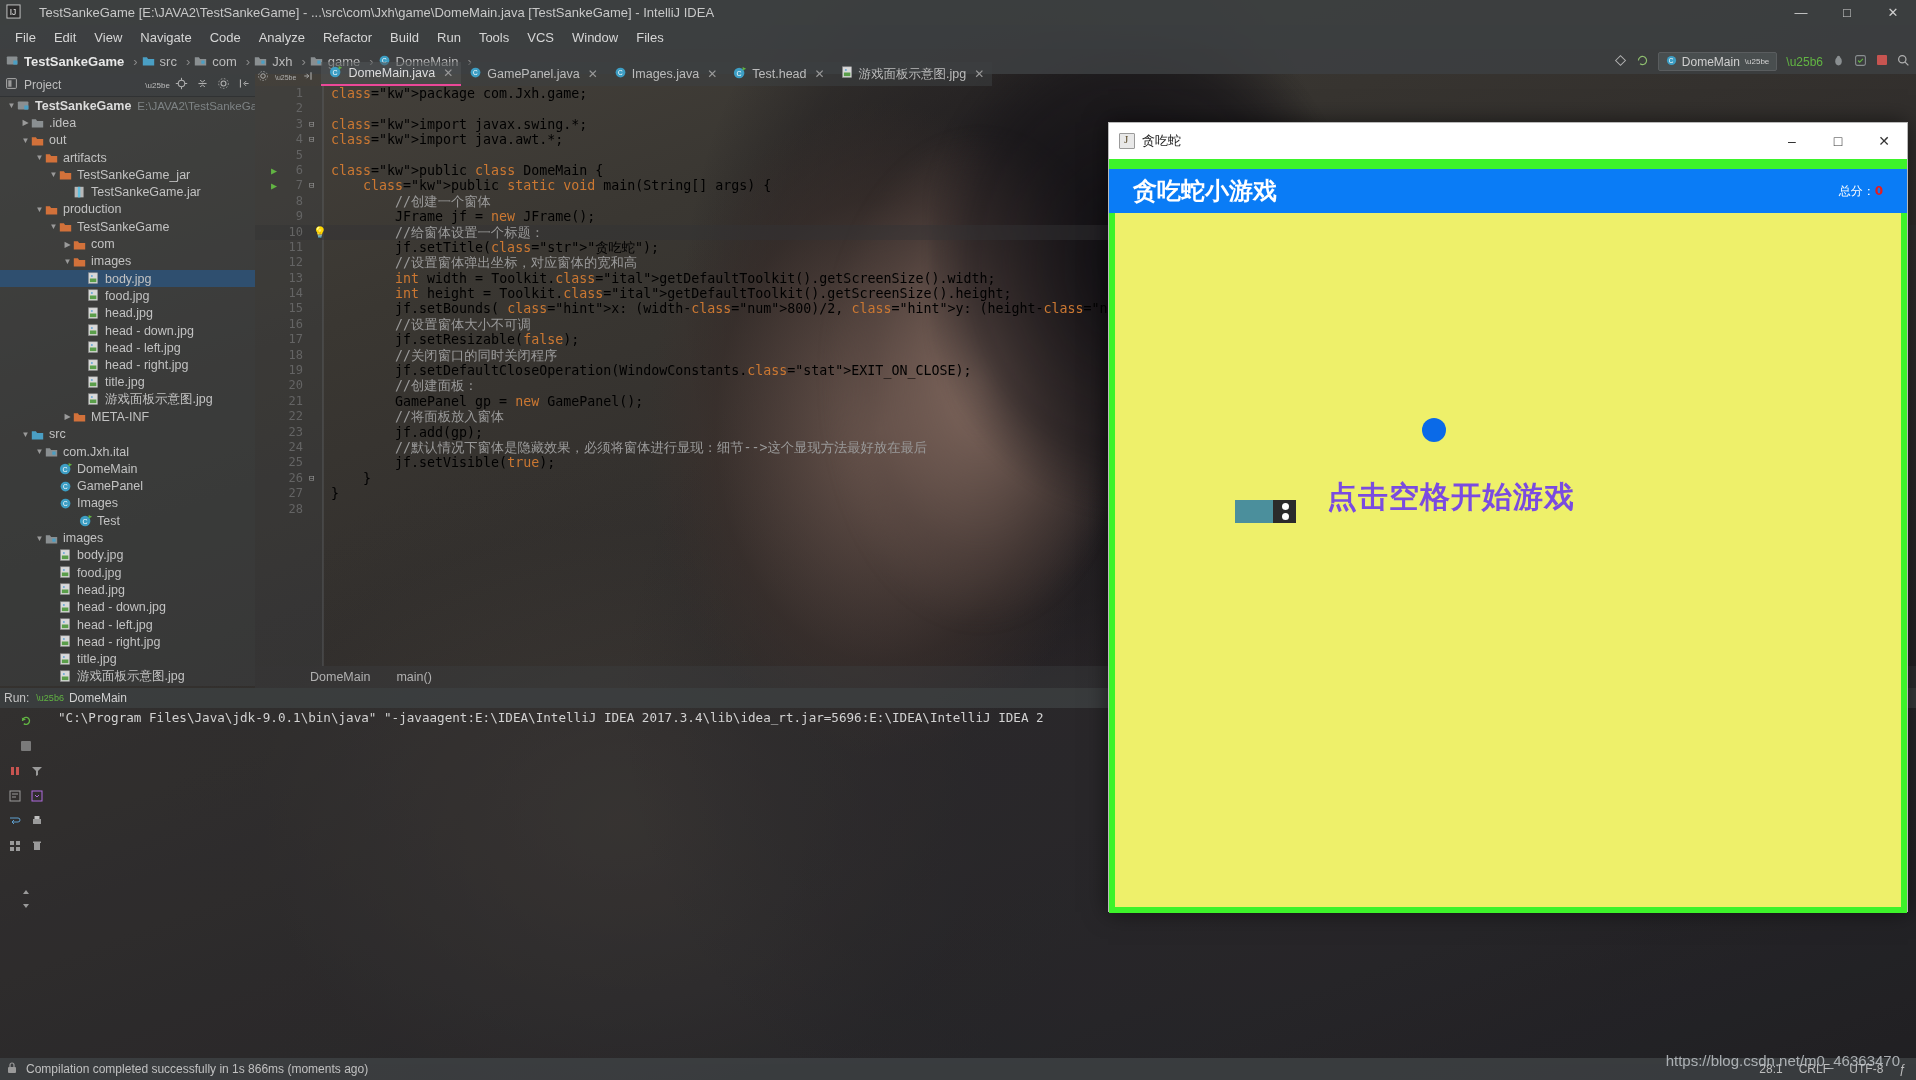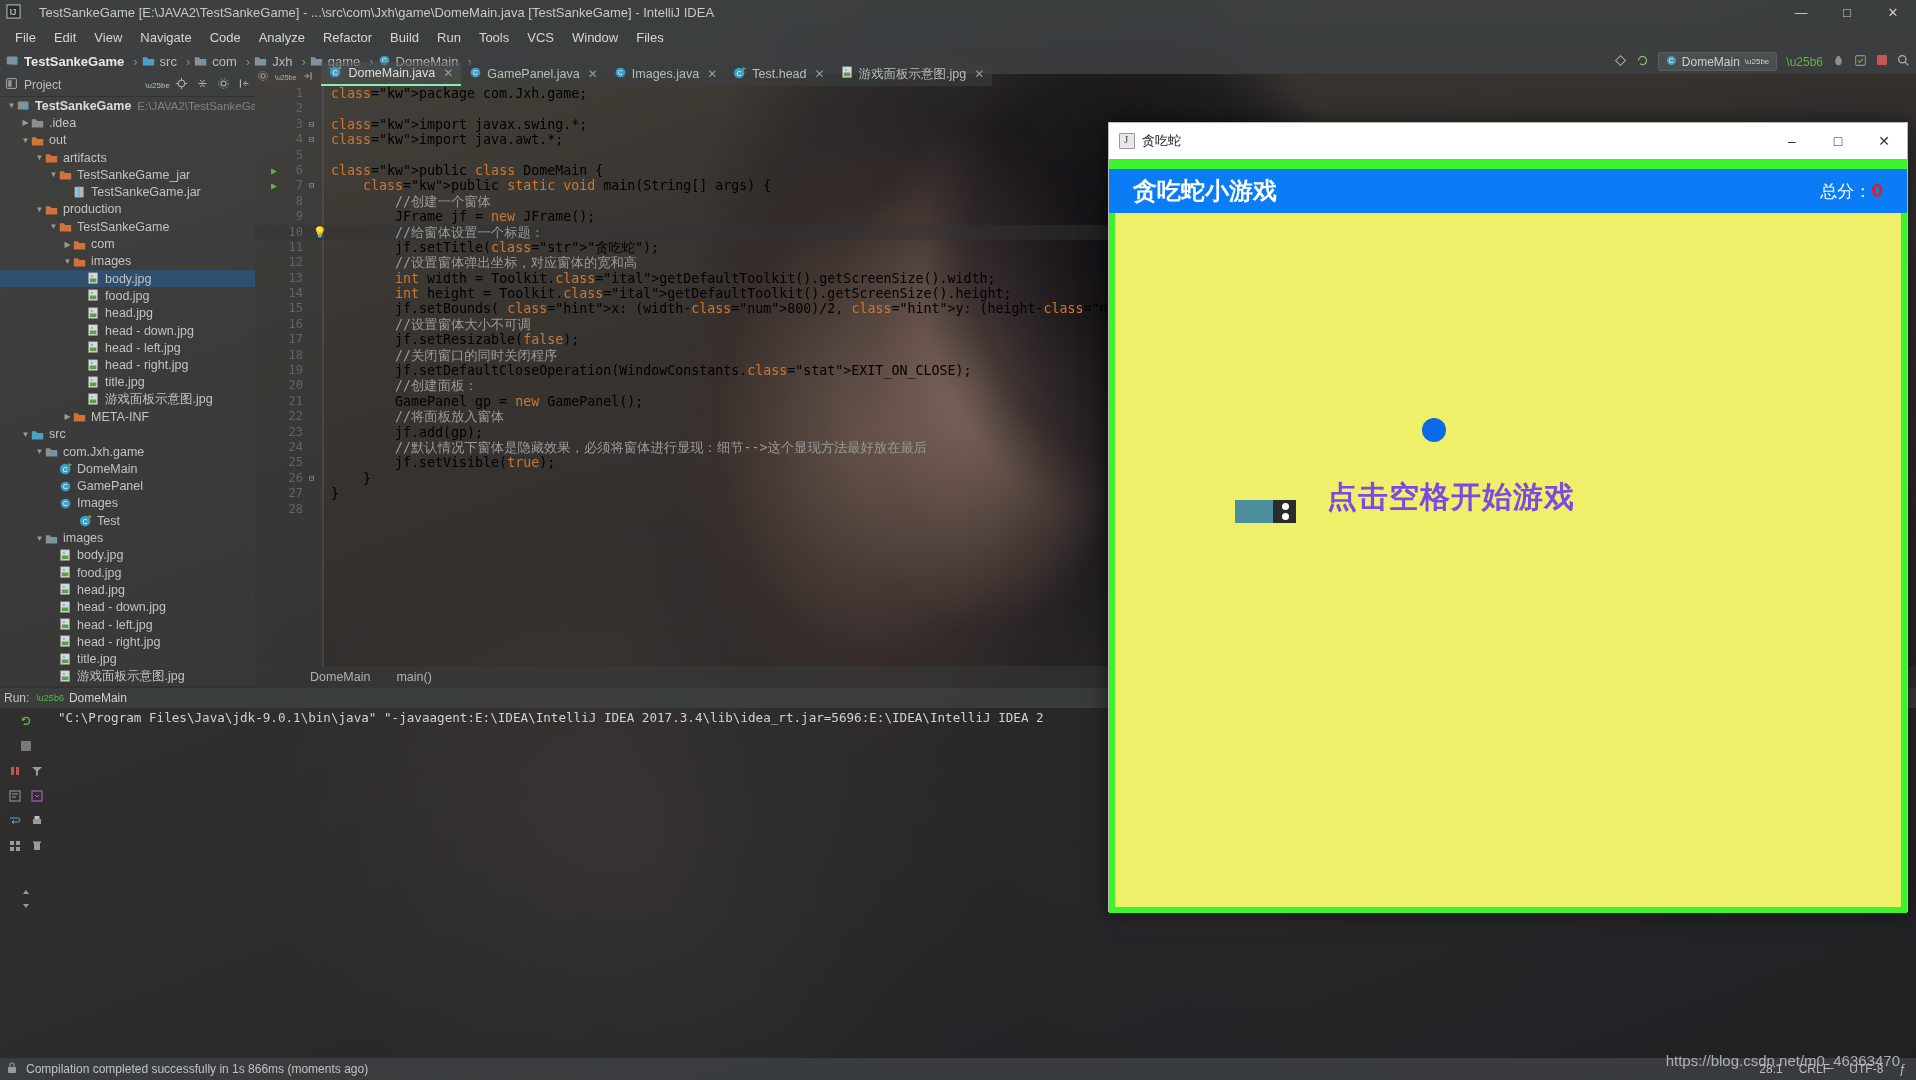--- a/index.html
+++ b/index.html
@@ -103,21 +103,21 @@
 
   
   .tabbar {
     position: absolute; left: 255px; top: 62px; width: 1661px; height: 24px;
     display: flex; align-items: flex-end;
   }
   .etab {
     height: 24px; padding: 0 8px; display: flex; align-items: center; gap: 5px;
     color: #bcbcbc; font-size: 12.5px; background: rgba(60,63,65,0.55);
   }
-  .etab.active { background: rgba(80,84,86,0.55); border-bottom: 2px solid #86efac; color: #dddddd; justify-content: space-between; }
+  .etab.active { background: rgba(80,84,86,0.55); border-bottom: 2px solid #ec4899; color: #dddddd; justify-content: space-between; }
   .etab .x { color: #9a9a9a; font-size: 12px; margin-left: 3px; }
 
   .editor {
     position: absolute; left: 255px; top: 86px; width: 1661px; height: 580px;
     overflow: hidden;
   }
   .gutter {
     position: absolute; left: 0; top: 0; width: 68px; height: 580px;
     background: rgba(60,63,65,0.35);
     border-right: 1px solid rgba(90,94,96,0.45);
@@ -215,21 +215,21 @@
   .gw-title .t { font-size: 13px; color: #222; }
   .gw-ctrls { position: absolute; right: 0; top: 0; height: 36px; display: flex; }
   .gw-btn { width: 46px; height: 36px; display:flex; align-items:center; justify-content:center; font-size: 14px; color: #333; }
 
   .gw-green-top { height: 10px; background: #3df32a; }
   .gw-blue {
     height: 44px; background: #0a7cf6; display: flex; align-items: center;
     padding: 0 24px; justify-content: space-between;
   }
   .gw-blue .gtitle { color: #ffffff; font-size: 24px; font-weight: bold; font-family: "DejaVu Sans", sans-serif; }
-  .gw-blue .gscore { color: #ffffff; font-size: 17px; font-family: "DejaVu Sans", sans-serif; }
+  .gw-blue .gscore { color: #ffffff; font-size: 12px; font-family: "DejaVu Sans", sans-serif; }
   .gw-blue .gscore .v { color: #e81c1c; font-weight: bold; }
 
   .gw-field {
     position: relative;
     height: 700px;
     background: #eef06a;
     border: 6px solid #3df32a;
     border-top: 0;
     overflow: hidden;
   }
@@ -591,21 +591,21 @@
             <path d="M1 4 h5 l1.5 2 H15 v8 H1 z" fill="#4a9fc4"></path>
           </svg></span>
         <span class="lbl">src</span>
       </div>
       <div class="trow" style="padding-left: 34px;">
         <span class="arrow">▼</span>
         <span class="ico"><svg width="13" height="13" viewBox="0 0 16 16">
             <path d="M1 4 h5 l1.5 2 H15 v8 H1 z" fill="#8a8f91"></path>
             <rect x="9" y="8" width="4" height="4" fill="#4a9fc4"></rect>
           </svg></span>
-        <span class="lbl">com.Jxh.game</span>
+        <span class="lbl">com.Jxh.ital</span>
       </div>
       <div class="trow" style="padding-left: 48px;">
         <span class="arrow"></span>
         <span class="ico"><svg width="14" height="14" viewBox="0 0 16 16">
             <circle cx="7" cy="8" r="6" fill="#3d9ec4"></circle>
             <text x="4" y="11" font-size="8" fill="#fff" font-family="Liberation Sans">C</text>
             <path d="M11 1 l4 2 l-4 2 z" fill="#62b543"></path>
           </svg></span>
         <span class="lbl">DomeMain</span>
       </div>
@@ -618,21 +618,21 @@
         <span class="lbl">GamePanel</span>
       </div>
       <div class="trow" style="padding-left: 48px;">
         <span class="arrow"></span>
         <span class="ico"><svg width="13" height="13" viewBox="0 0 16 16">
             <circle cx="8" cy="8" r="6" fill="#3d9ec4"></circle>
             <text x="5" y="11" font-size="8" fill="#fff" font-family="Liberation Sans">C</text>
           </svg></span>
         <span class="lbl">Images</span>
       </div>
-      <div class="trow" style="padding-left: 24px; margin-left: 44px;">
+      <div class="trow" style="padding-left: 68px;">
         <span class="arrow"></span>
         <span class="ico"><svg width="14" height="14" viewBox="0 0 16 16">
             <circle cx="7" cy="8" r="6" fill="#3d9ec4"></circle>
             <text x="4" y="11" font-size="8" fill="#fff" font-family="Liberation Sans">C</text>
             <path d="M11 1 l4 2 l-4 2 z" fill="#62b543"></path>
           </svg></span>
         <span class="lbl">Test</span>
       </div>
       <div class="trow" style="padding-left: 34px;">
         <span class="arrow">▼</span>

